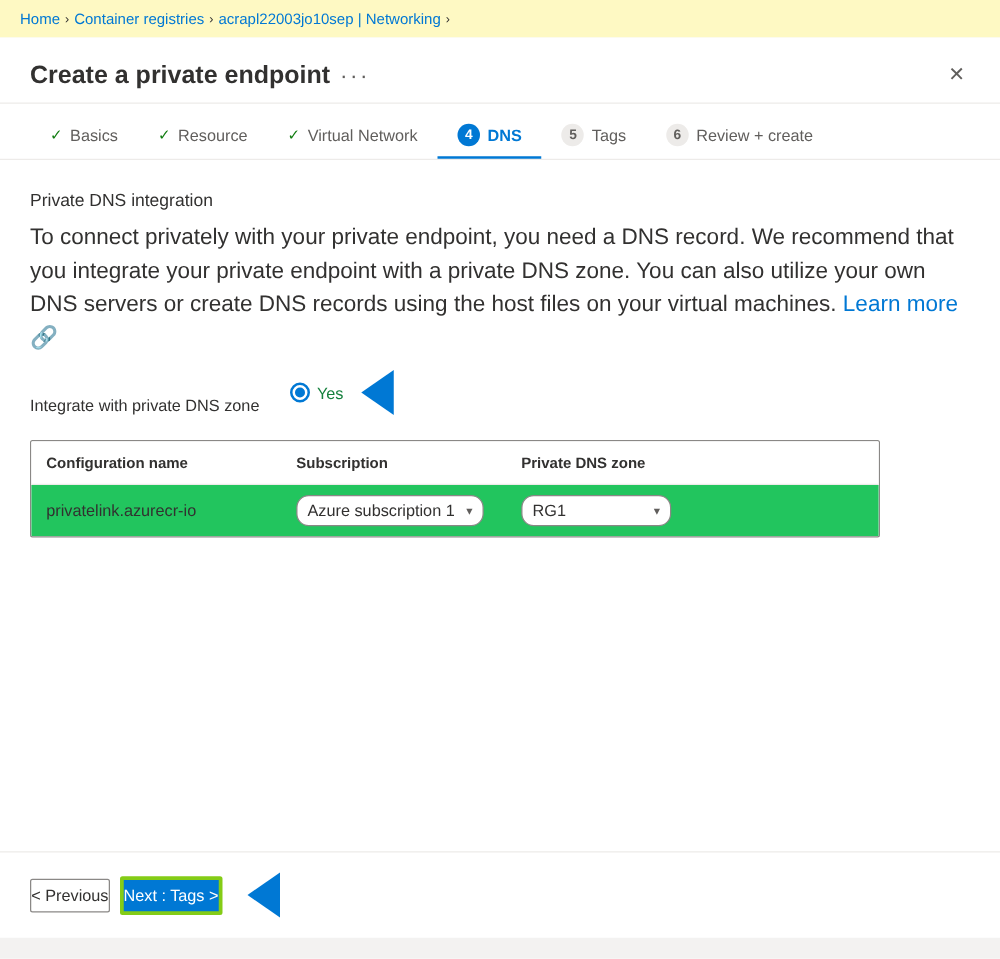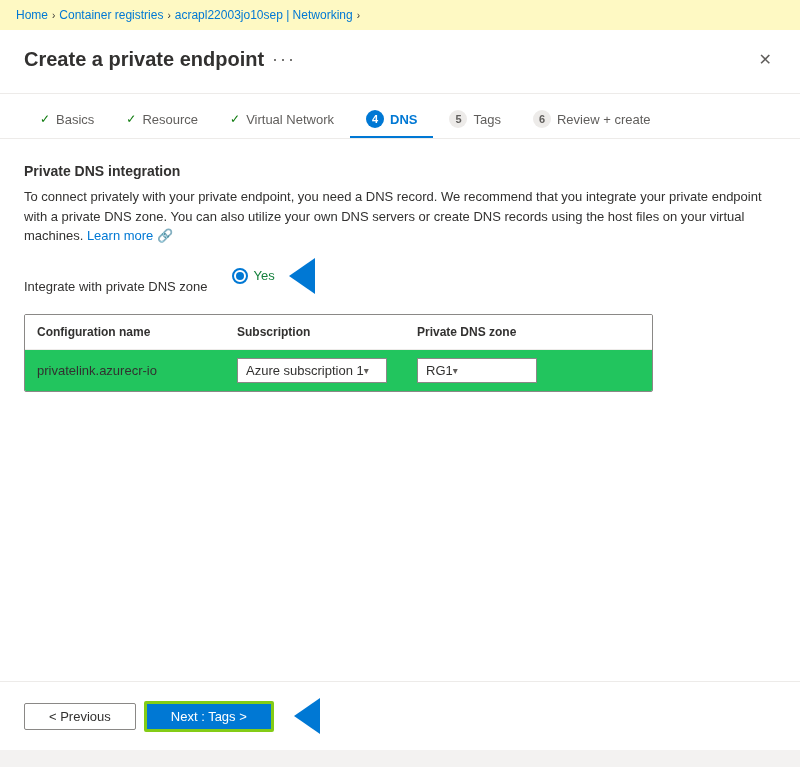--- a/index.html
+++ b/index.html
@@ -28,21 +28,21 @@
       margin: 0;
       min-height: 720px;
       position: relative;
       display: flex;
       flex-direction: column;
     }
     .panel-header {
       display: flex;
       align-items: center;
       justify-content: space-between;
-      padding: 16px 24px 20px 24px;
+      padding: 16px 24px 8px 24px;
       border-bottom: 1px solid #edebe9;
     }
     .panel-title-row {
       display: flex;
       align-items: center;
       gap: 8px;
     }
     .panel-title {
       font-size: 20px;
       font-weight: 600;
@@ -106,26 +106,26 @@
     .tab.inactive .step-num {
       background: #edebe9;
       color: #605e5c;
     }
     .content {
       padding: 24px 24px;
       flex: 1;
     }
     .section-title {
       font-size: 14px;
-      font-weight: 700;
+      font-weight: 400;
       color: #323130;
       margin-bottom: 8px;
     }
     .description {
-      font-size: 13px;
+      font-size: 18px;
       color: #323130;
       line-height: 1.5;
       margin-bottom: 12px;
     }
     .description a {
       color: #0078d4;
       text-decoration: none;
     }
     .integrate-row {
       display: flex;
@@ -172,21 +172,21 @@
       border-top: 18px solid transparent;
       border-bottom: 18px solid transparent;
       border-right: 26px solid #0078d4;
       margin-left: 8px;
       vertical-align: middle;
     }
     .dns-table {
       border: 1px solid #8a8886;
       border-radius: 2px;
       overflow: hidden;
-      width: 629px;
+      width: 680px;
     }
     .dns-table-header {
       display: grid;
       grid-template-columns: 200px 180px 150px 1fr;
       background: #fff;
       border-bottom: 1px solid #edebe9;
       padding: 6px 0;
     }
     .dns-table-header div {
       font-size: 12px;
@@ -204,23 +204,24 @@
     .dns-cell {
       padding: 8px 12px;
       font-size: 13px;
       color: #323130;
       display: flex;
       align-items: center;
     }
     .dropdown-cell {
       display: flex;
       align-items: center;
+      justify-content: space-between;
       border: 1px solid #8a8886;
       padding: 4px 8px;
-      border-radius: 0;
+      border-radius: 10px;
       cursor: pointer;
       background: #fff;
       width: 150px;
     }
     .dropdown-cell-rg {
       width: 120px;
     }
     .chevron-down {
       font-size: 10px;
       color: #605e5c;
@@ -228,21 +229,21 @@
     .footer {
       display: flex;
       align-items: center;
       justify-content: flex-start;
       gap: 8px;
       padding: 16px 24px;
       border-top: 1px solid #edebe9;
       background: #fff;
     }
     .btn {
-      padding: 5px 24px;
+      padding: 5px 0;
       font-size: 13px;
       border-radius: 2px;
       cursor: pointer;
       border: 1px solid #8a8886;
       background: #fff;
       color: #323130;
     }
     .btn-primary {
       background: #0078d4;
       color: #fff;

